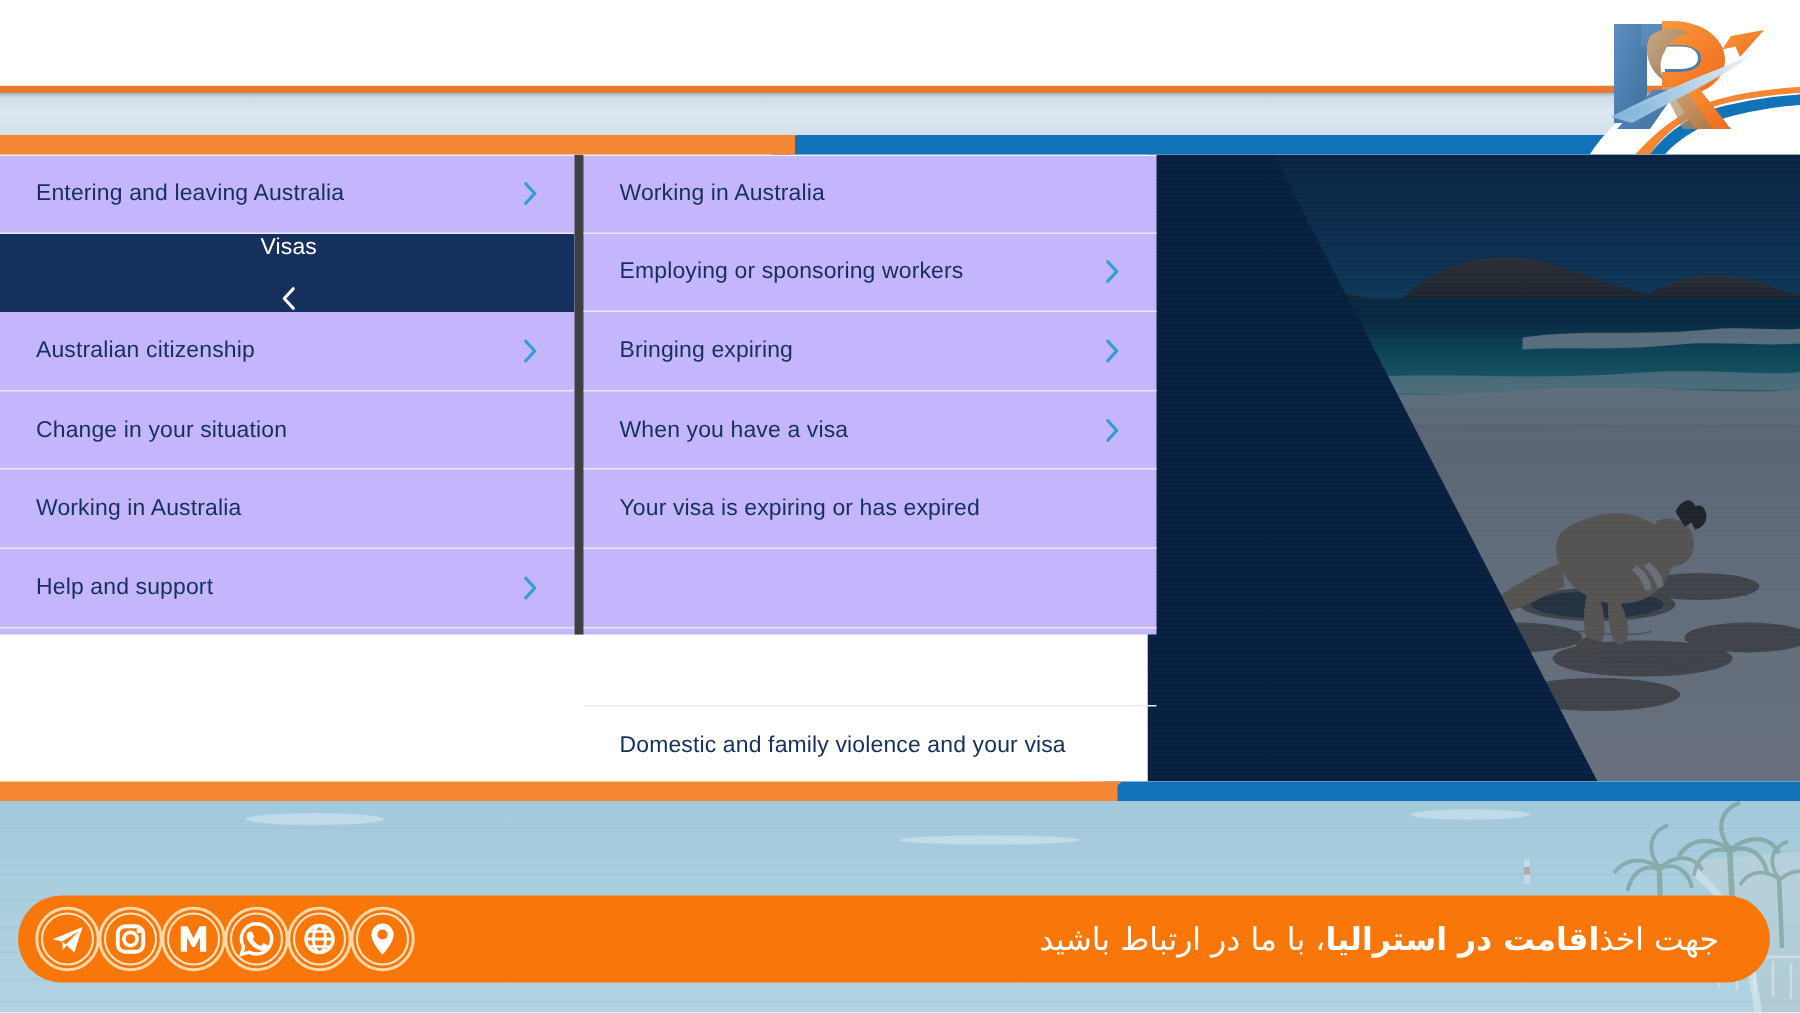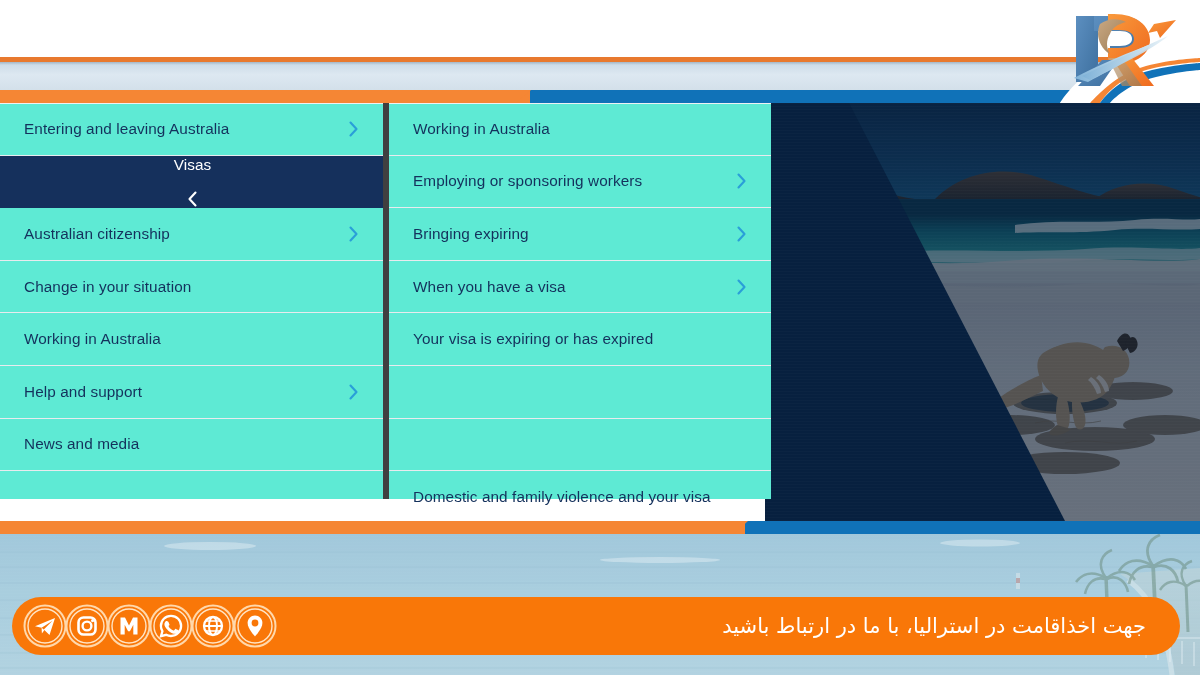--- a/index.html
+++ b/index.html
@@ -24,21 +24,21 @@
     clip-path:polygon(0 0,100% 0,42% 100%,0 100%);}
 
   
   .hdr-sweep{position:absolute;right:0;top:0;width:260px;height:103px;z-index:7;pointer-events:none;}
 
   
   .logo{position:absolute;right:22px;top:6px;width:122px;height:86px;z-index:9;}
 
   
   .menu-wrap{position:absolute;left:0;top:103px;width:1200px;height:418px;z-index:4;overflow:hidden;}
-  .col{position:absolute;top:0;height:396px;background:#5eead4;}
+  .col{position:absolute;top:0;height:320px;background:#c4b5fd;}
   .col-a{left:0;width:383px;}
   .col-b{left:383px;width:382px;border-left:6px solid #404040;}
   .mrow{
     position:relative;box-sizing:border-box;height:52.6px;display:flex;align-items:center;
     padding:0 22px 0 24px;border-bottom:1px solid #e8ebee;
     color:#14315c;font-size:15.3px;letter-spacing:.1px;cursor:pointer;
   }
   .mrow .lbl{flex:1;white-space:nowrap;}
   .mrow .chev{
     width:16px;height:16px;flex:0 0 16px;display:flex;align-items:center;justify-content:center;
@@ -67,21 +67,21 @@
 
   .ribbon{
     position:absolute;left:12px;top:597px;width:1168px;height:58px;background:#f97708;
     border-radius:29px;z-index:9;display:flex;align-items:center;
   }
   .ribbon-text{
     position:absolute;right:34px;top:0;height:58px;display:flex;align-items:center;
     color:#ffffff;font-size:21px;direction:rtl;white-space:nowrap;
     font-family:"DejaVu Sans","Liberation Sans",sans-serif;
   }
-  .ribbon-text .bold{font-weight:normal;}
+  .ribbon-text .bold{font-weight:bold;}
 
   .socials{position:absolute;left:22px;top:603px;height:46px;display:flex;align-items:center;z-index:10;}
   .sicon{width:46px;height:46px;margin-right:-4px;position:relative;cursor:pointer;}
   .sicon svg{display:block;}
 
   
   .grain{position:absolute;inset:0;opacity:.18;
     background-image:repeating-linear-gradient(0deg,rgba(255,255,255,.09) 0 1px,rgba(0,0,0,0) 1px 3px);}
 </style>
 </head>
@@ -295,24 +295,20 @@
           <span class="chev"></span>
         </div>
         <div class="mrow">
           <span class="lbl">Help and support</span>
           <span class="chev">
             <svg width="11" height="16" viewBox="0 0 11 16" fill="none">
               <path d="M2.5 1.5 L8.5 8 L2.5 14.5" stroke="#2a9fd8" stroke-width="2.1" stroke-linecap="round" stroke-linejoin="round"></path>
             </svg>
           </span>
         </div>
-        <div class="mrow">
-          <span class="lbl">News and media</span>
-          <span class="chev"></span>
-        </div>
       </div>
     <div class="col col-b" id="col-b">
         <div class="mrow first">
           <span class="lbl">Working in Australia</span>
           <span class="chev"></span>
         </div>
         <div class="mrow">
           <span class="lbl">Employing or sponsoring workers</span>
           <span class="chev">
             <svg width="11" height="16" viewBox="0 0 11 16" fill="none">

